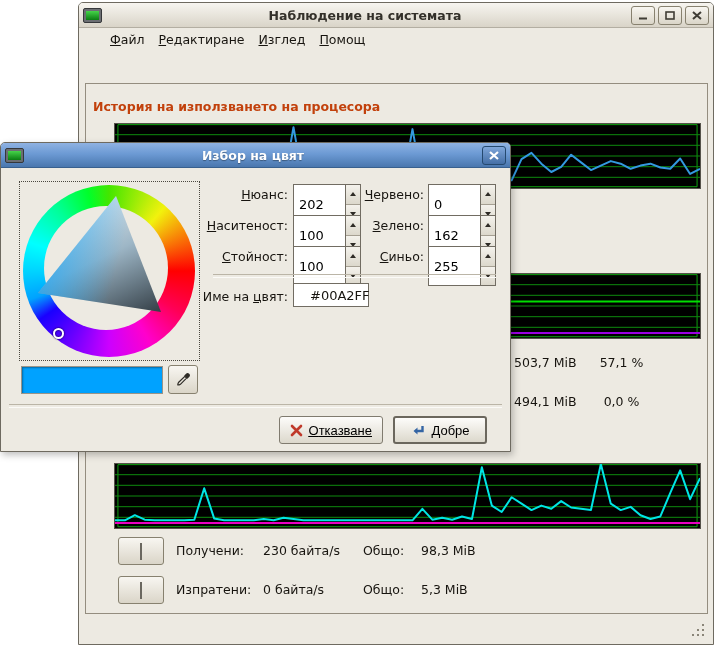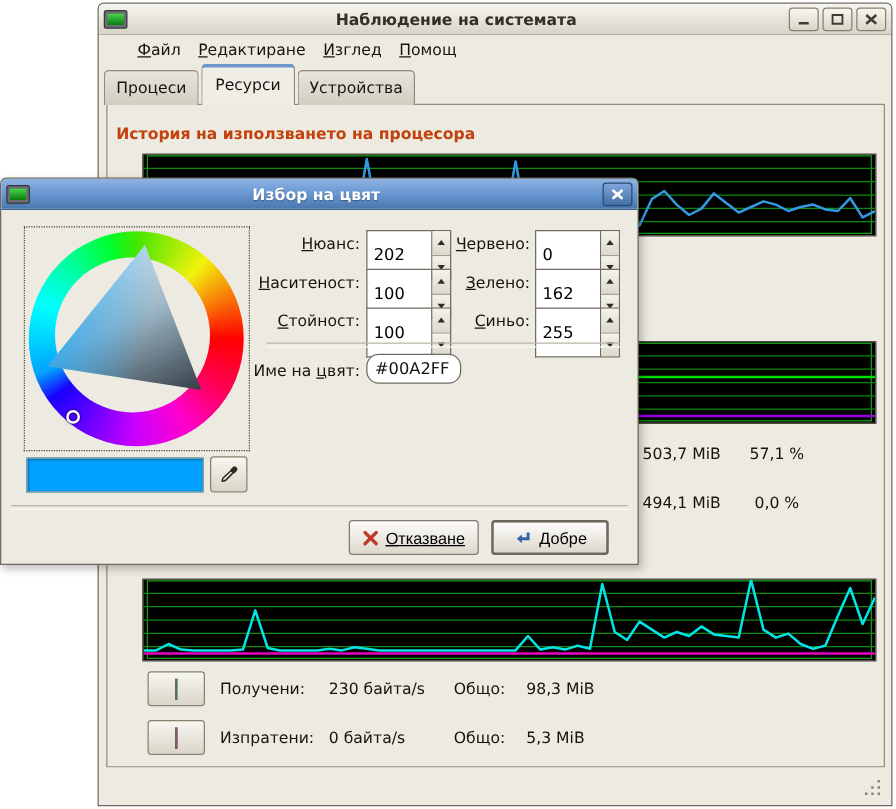--- a/index.html
+++ b/index.html
@@ -80,22 +80,22 @@
   .spinner{width:16px;border:1px solid #716C62;display:flex;flex-direction:column;box-sizing:border-box;}
   .spinner button{flex:1;border:none;margin:0;padding:0;background:linear-gradient(#F4F2EC,#DCD8CC);
                   display:flex;align-items:center;justify-content:center;}
   .spinner button:first-child{border-bottom:1px solid #A59F92;}
   .arr{width:0;height:0;border-left:3.5px solid transparent;border-right:3.5px solid transparent;}
   .arr.up{border-bottom:4px solid #2E2B26;}
   .arr.dn{border-top:4px solid #2E2B26;}
 
   .hsep{position:absolute;height:2px;border-top:1px solid #BBB5A7;border-bottom:1px solid #FBFAF7;}
 
-  .name-entry{position:absolute;left:292px;top:140px;width:76px;height:24px;border:1px solid #716C62;border-radius:10px;
-              background:#FFF;font-size:13px;display:flex;align-items:center;padding-left:6px;box-sizing:border-box;}
+  .name-entry{position:absolute;left:292px;top:140px;width:76px;height:24px;border:1px solid #716C62;border-radius:0;
+              background:#FFF;font-size:13px;display:flex;align-items:center;padding-left:16px;box-sizing:border-box;}
 
   .preview{position:absolute;left:20px;top:223px;width:142px;height:28px;border:1px solid #9A9488;
            box-shadow:inset 1px 1px 2px rgba(0,0,0,.35);box-sizing:border-box;}
   .picker-btn{position:absolute;left:167px;top:222px;width:30px;height:29px;border:1px solid #87816F;border-radius:3px;
               background:linear-gradient(#F8F6F1,#DAD5C8);display:flex;align-items:center;justify-content:center;padding:0;}
 
   .dlg-btn{position:absolute;top:273px;height:28px;border:1px solid #807B6F;border-radius:3px;
            background:linear-gradient(#FDFCFA,#DCD8CC);display:flex;align-items:center;justify-content:center;
            gap:6px;font-size:13px;padding:0 10px;box-sizing:border-box;}
   .dlg-btn .u{text-decoration:underline;}
@@ -130,25 +130,20 @@
       </button>
     </div>
 
     <div class="menubar">
       <span class="menu-item"><span class="u">Ф</span><span>айл</span></span>
       <span class="menu-item"><span class="u">Р</span><span>едактиране</span></span>
       <span class="menu-item"><span class="u">И</span><span>зглед</span></span>
       <span class="menu-item"><span class="u">П</span><span>омощ</span></span>
     </div>
 
-    <div class="tabbar">
-      <span class="tab">Процеси</span>
-      <span class="tab active">Ресурси</span>
-      <span class="tab">Устройства</span>
-    </div>
 
     <div class="content-frame"></div>
 
     <div class="section-title" style="left:14px;top:96px;">История на използването на процесора</div>
 
     <div class="graph" style="left:35px;top:120px;width:587px;height:66px;">
       <svg viewBox="0 0 100 100" preserveAspectRatio="none">
         <rect class="gborder" x="0.5" y="1" width="99" height="97" vector-effect="non-scaling-stroke"></rect>
         <line class="grid" x1="0" y1="16.7" x2="100" y2="16.7" vector-effect="non-scaling-stroke"></line>
         <line class="grid" x1="0" y1="33.3" x2="100" y2="33.3" vector-effect="non-scaling-stroke"></line>

